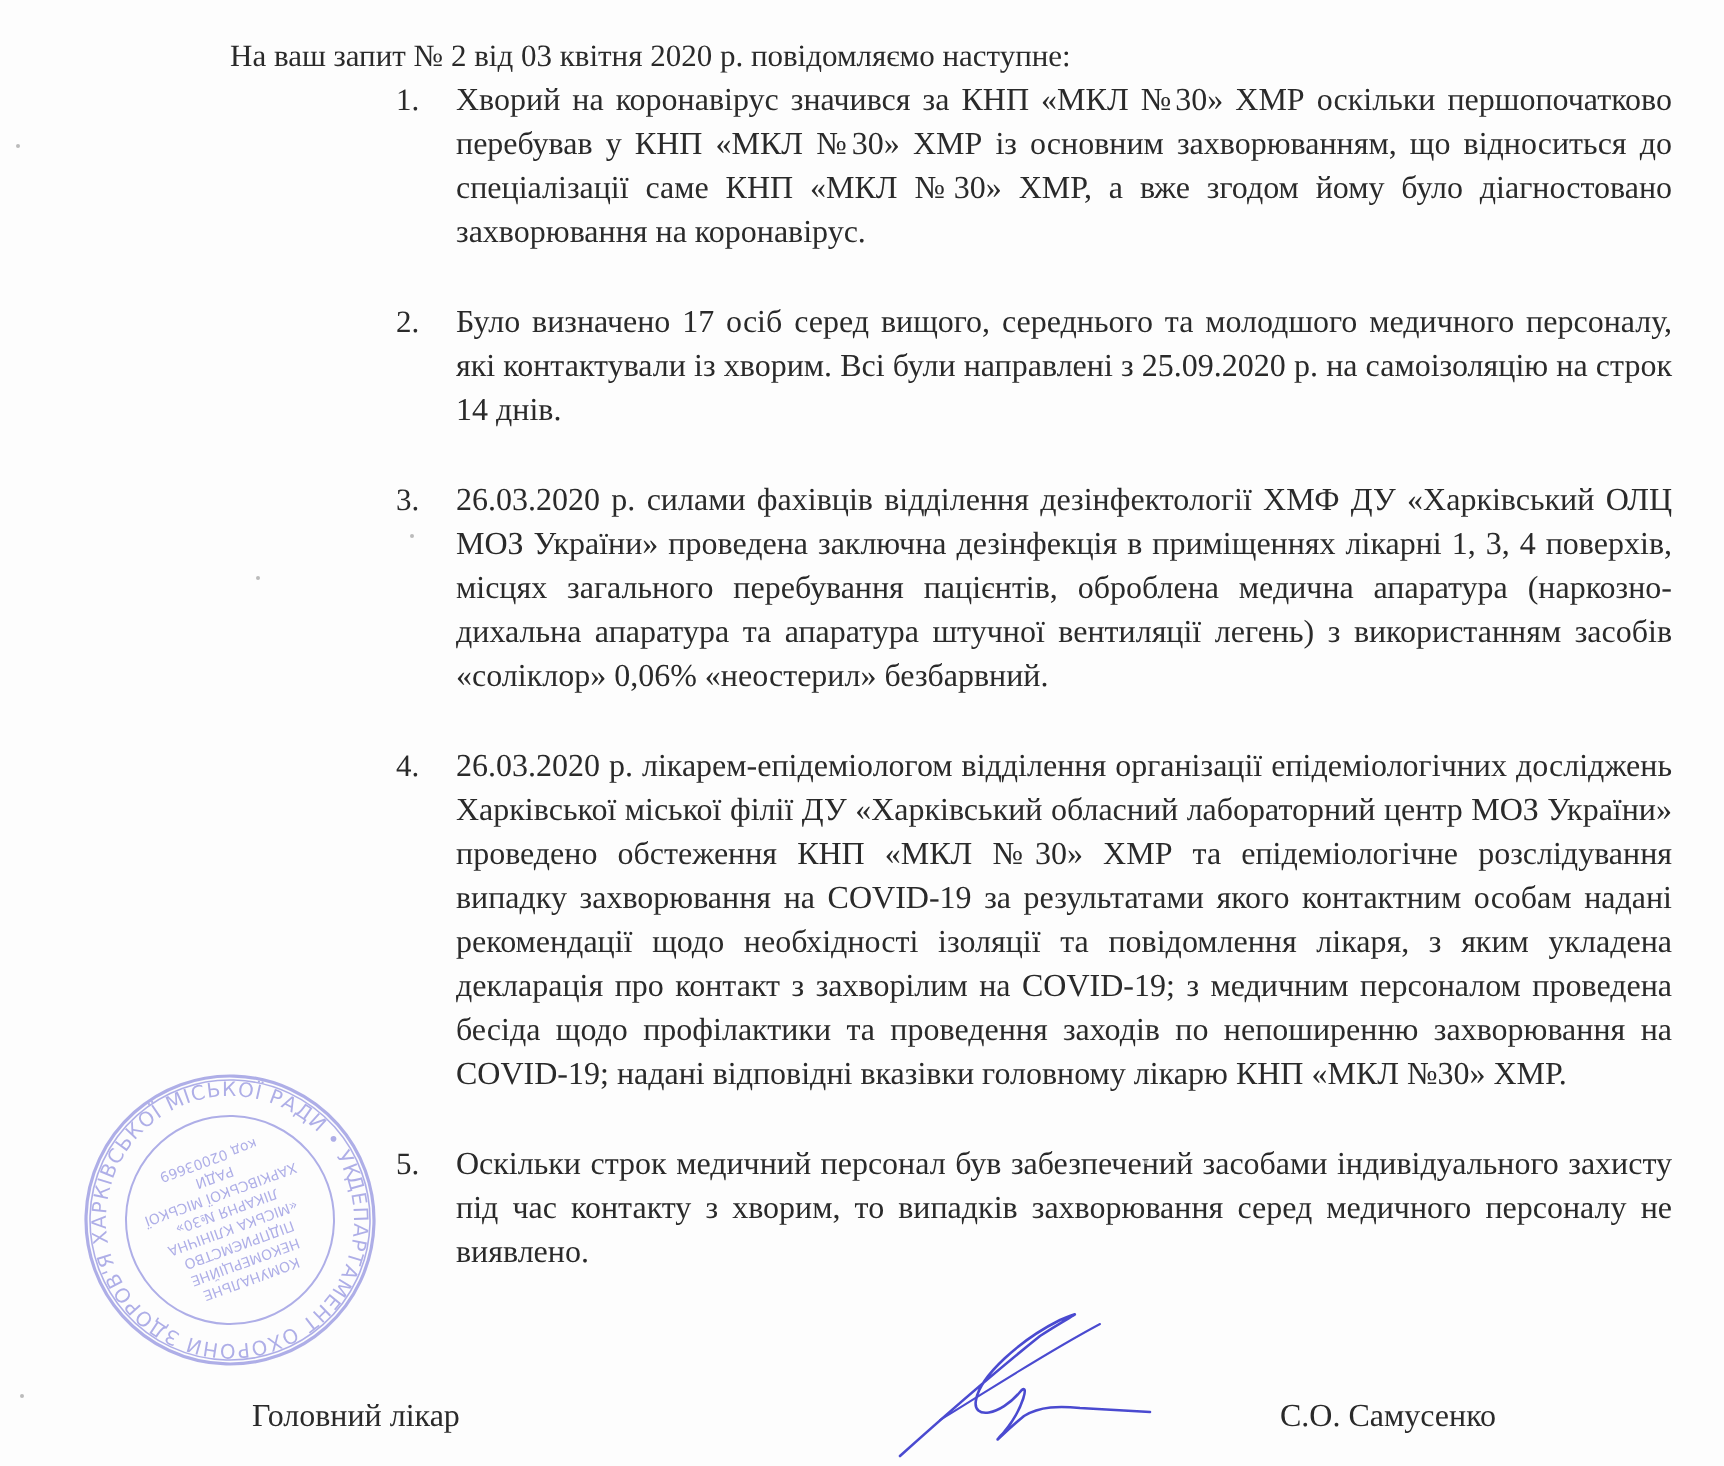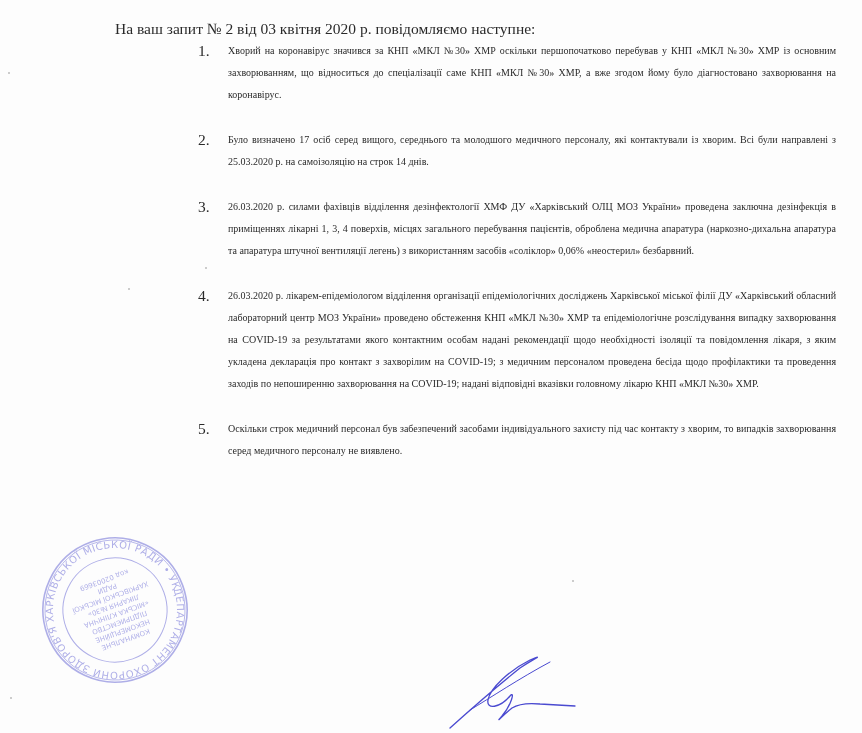--- a/index.html
+++ b/index.html
@@ -12,21 +12,21 @@
   }
   .page { position: absolute; left: 0; top: 0; width: 732px; height: 733px; }
   .intro {
     position: absolute; left: 115px; top: 18px;
     font-size: 15.5px; line-height: 22px; white-space: nowrap;
   }
   .list { position: absolute; left: 198px; top: 40px; width: 640px; margin: 0; padding: 0; list-style: none; }
   .item { position: relative; padding-left: 30px; margin: 0; }
   .item .num { position: absolute; left: 0; top: 0; font-size: 15.5px; line-height: 22px; }
   .item .text {
-    font-size: 10px; line-height: 22px; text-align: justify;
+    font-size: 16px; line-height: 22px; text-align: justify;
     display: block; width: 608px;
   }
   .item1 { margin-bottom: 23px; }
   .item2 { margin-bottom: 23px; }
   .item3 { margin-bottom: 23px; }
   .item4 { margin-bottom: 23px; }
   .signature-row { position: absolute; left: 0; top: 700px; width: 862px; height: 30px; }
   .sig-title { position: absolute; left: 126px; top: 0; font-size: 16px; }
   .sig-name { position: absolute; left: 640px; top: 0; font-size: 16px; }
   .sig-scribble { position: absolute; left: 440px; top: 648px; width: 140px; height: 85px; }
@@ -40,21 +40,21 @@
 
   <p class="intro" style="margin:0">На ваш запит № 2 від 03 квітня 2020 р.  повідомляємо наступне:</p>
 
   <ol class="list">
     <li class="item item1">
       <span class="num">1.</span>
       <span class="text">Хворий на коронавірус значився за КНП «МКЛ №30» ХМР оскільки першопочатково  перебував у КНП «МКЛ №30» ХМР із основним захворюванням, що відноситься до спеціалізації саме КНП «МКЛ №30» ХМР, а вже згодом йому було діагностовано захворювання на коронавірус.</span>
     </li>
     <li class="item item2">
       <span class="num">2.</span>
-      <span class="text">Було визначено 17 осіб серед вищого, середнього та молодшого медичного персоналу, які контактували із хворим. Всі були направлені з 25.03.2020 р. на самоізоляцію на строк 14 днів.</span>
+      <span class="text">Було визначено 17 осіб серед вищого, середнього та молодшого медичного персоналу, які контактували із хворим. Всі були направлені з 25.09.2020 р. на самоізоляцію на строк 14 днів.</span>
     </li>
     <li class="item item3">
       <span class="num">3.</span>
       <span class="text">26.03.2020 р. силами фахівців відділення дезінфектології ХМФ ДУ «Харківський ОЛЦ МОЗ України» проведена заключна дезінфекція в приміщеннях лікарні 1, 3, 4 поверхів, місцях загального перебування пацієнтів, оброблена медична апаратура (наркозно-дихальна апаратура та апаратура штучної вентиляції легень) з використанням засобів «соліклор» 0,06% «неостерил» безбарвний.</span>
     </li>
     <li class="item item4">
       <span class="num">4.</span>
       <span class="text">26.03.2020 р. лікарем-епідеміологом відділення організації епідеміологічних досліджень Харківської міської філії ДУ «Харківський обласний лабораторний центр МОЗ України» проведено обстеження КНП «МКЛ №30» ХМР та епідеміологічне розслідування випадку захворювання на COVID-19 за результатами якого контактним особам надані рекомендації щодо необхідності ізоляції та повідомлення лікаря, з яким укладена декларація про контакт з захворілим на COVID-19; з медичним персоналом проведена бесіда щодо профілактики та проведення заходів по непоширенню захворювання на COVID-19; надані відповідні вказівки головному лікарю КНП «МКЛ №30» ХМР.</span>
     </li>
     <li class="item item5">
@@ -85,19 +85,23 @@
         <text x="75" y="109">код 02003669</text>
       </g>
     </g>
   </svg>
 
   <svg class="sig-scribble" viewBox="0 0 140 85">
     <path d="M10,80 C30,62 55,40 80,20 C95,10 105,6 90,12 C70,22 50,40 48,52 C46,62 60,60 70,48 C75,42 72,56 62,68 C55,76 60,70 72,60 C80,55 90,55 100,56 L135,58" fill="none" stroke="#4a4ad0" stroke-width="1.3" stroke-linecap="round"></path>
     <path d="M30,62 C50,50 80,30 110,14" fill="none" stroke="#4a4ad0" stroke-width="1" stroke-linecap="round"></path>
   </svg>
 
+  <div class="signature-row">
+    <span class="sig-title">Головний лікар</span>
+    <span class="sig-name">С.О. Самусенко</span>
+  </div>
 
   <span class="speck" style="left:8px;top:72px"></span>
   <span class="speck" style="left:205px;top:267px"></span>
   <span class="speck" style="left:128px;top:288px"></span>
   <span class="speck" style="left:572px;top:580px"></span>
   <span class="speck" style="left:10px;top:697px"></span>
 </div>
 
 </body></html>

